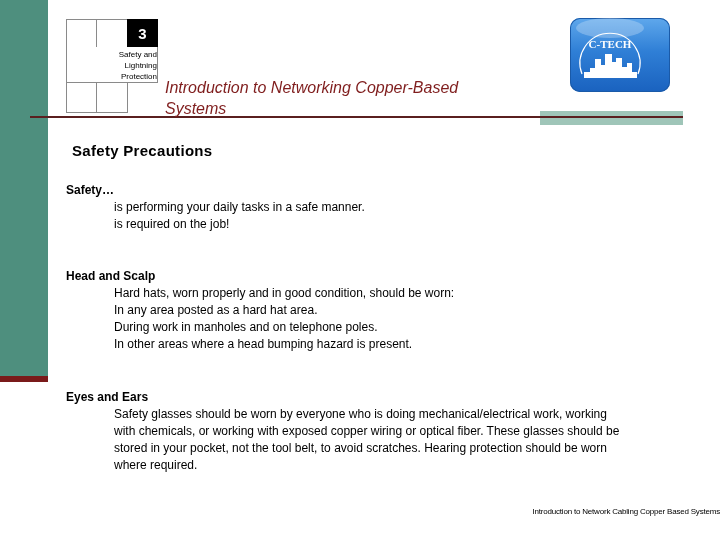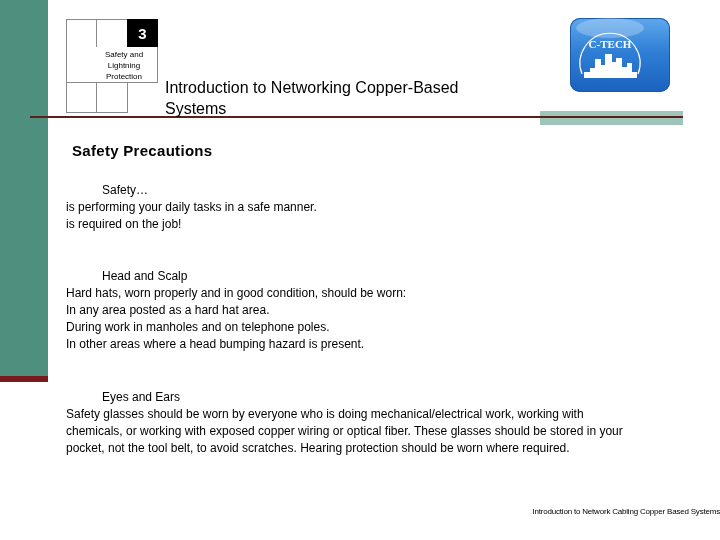--- a/index.html
+++ b/index.html
@@ -10,33 +10,33 @@
   .sidebar { position: absolute; left: 0; top: 0; width: 48px; height: 376px; background: #4e8f7e; }
   .sidebar-cap { position: absolute; left: 0; top: 376px; width: 48px; height: 6px; background: #7a1a1a; }
   .accent-band { position: absolute; left: 540px; top: 111px; width: 143px; height: 14px; background: #9fc5b8; }
   .title-rule { position: absolute; left: 30px; top: 116px; width: 653px; height: 2px; background: #5a1f1f; }
 
   .grid-cell { position: absolute; box-sizing: border-box; border: 1px solid #8a8a8a; background: #fff; }
   .grid-cell.active { background: #000; border-color: #000; color: #fff; font-weight: bold; font-size: 15px;
     display: flex; align-items: center; justify-content: center; }
   .grid-label { position: absolute; left: 66px; top: 47px; width: 92px; height: 36px; box-sizing: border-box;
     border: 1px solid #8a8a8a; border-top: none; background: #fff; font-size: 8px; line-height: 11px;
-    text-align: center; padding-top: 2px; padding-left: 24px; }
+    text-align: right; padding-top: 2px; padding-left: 24px; }
 
-  .deck-title { position: absolute; left: 165px; top: 77px; width: 360px; font-size: 16px; line-height: 21px; color: #000000; }
+  .deck-title { position: absolute; left: 165px; top: 77px; width: 360px; font-size: 16px; line-height: 21px; color: #7f1d1d; font-style: italic; }
 
   .logo { position: absolute; left: 570px; top: 18px; width: 100px; height: 74px; border-radius: 10px;
     background: linear-gradient(180deg, #5fa8ec 0%, #2f7fd6 45%, #1a62bf 100%);
     box-shadow: inset 0 0 0 1px #1a5aa8; overflow: hidden; }
   .logo svg { position: absolute; left: 0; top: 0; }
 
   .section-heading { position: absolute; left: 72px; top: 142px; font-size: 15px; font-weight: bold; letter-spacing: 0.3px; }
   .block { position: absolute; left: 66px; width: 580px; font-size: 12px; line-height: 17px; }
-  .block .hd { font-weight: normal; margin-left: 36px; }
-  .block .ln { white-space: nowrap; }
+  .block .hd { font-weight: bold; }
+  .block .ln { white-space: nowrap; margin-left: 48px; }
   .block.wrap .ln { white-space: normal; }
   .footer { position: absolute; left: 0; width: 720px; top: 507px; text-align: right; font-size: 8px; letter-spacing: -0.2px; }
 </style>
 </head>
 <body>
 
 <div class="sidebar"></div>
 <div class="sidebar-cap"></div>
 <div class="accent-band"></div>
 <div class="title-rule"></div>

